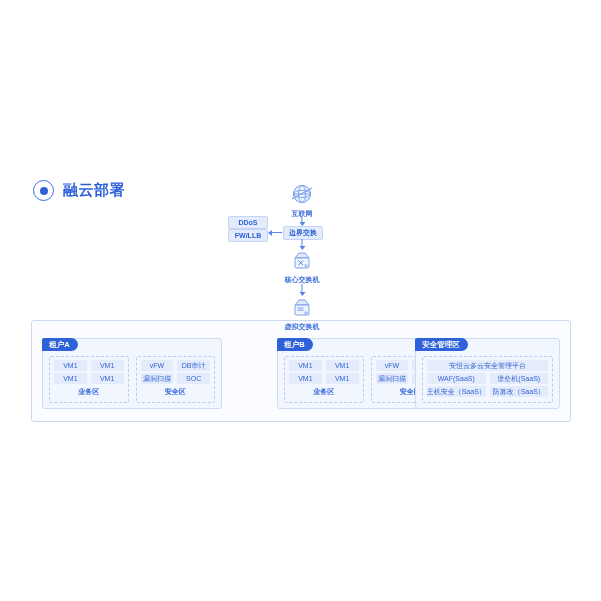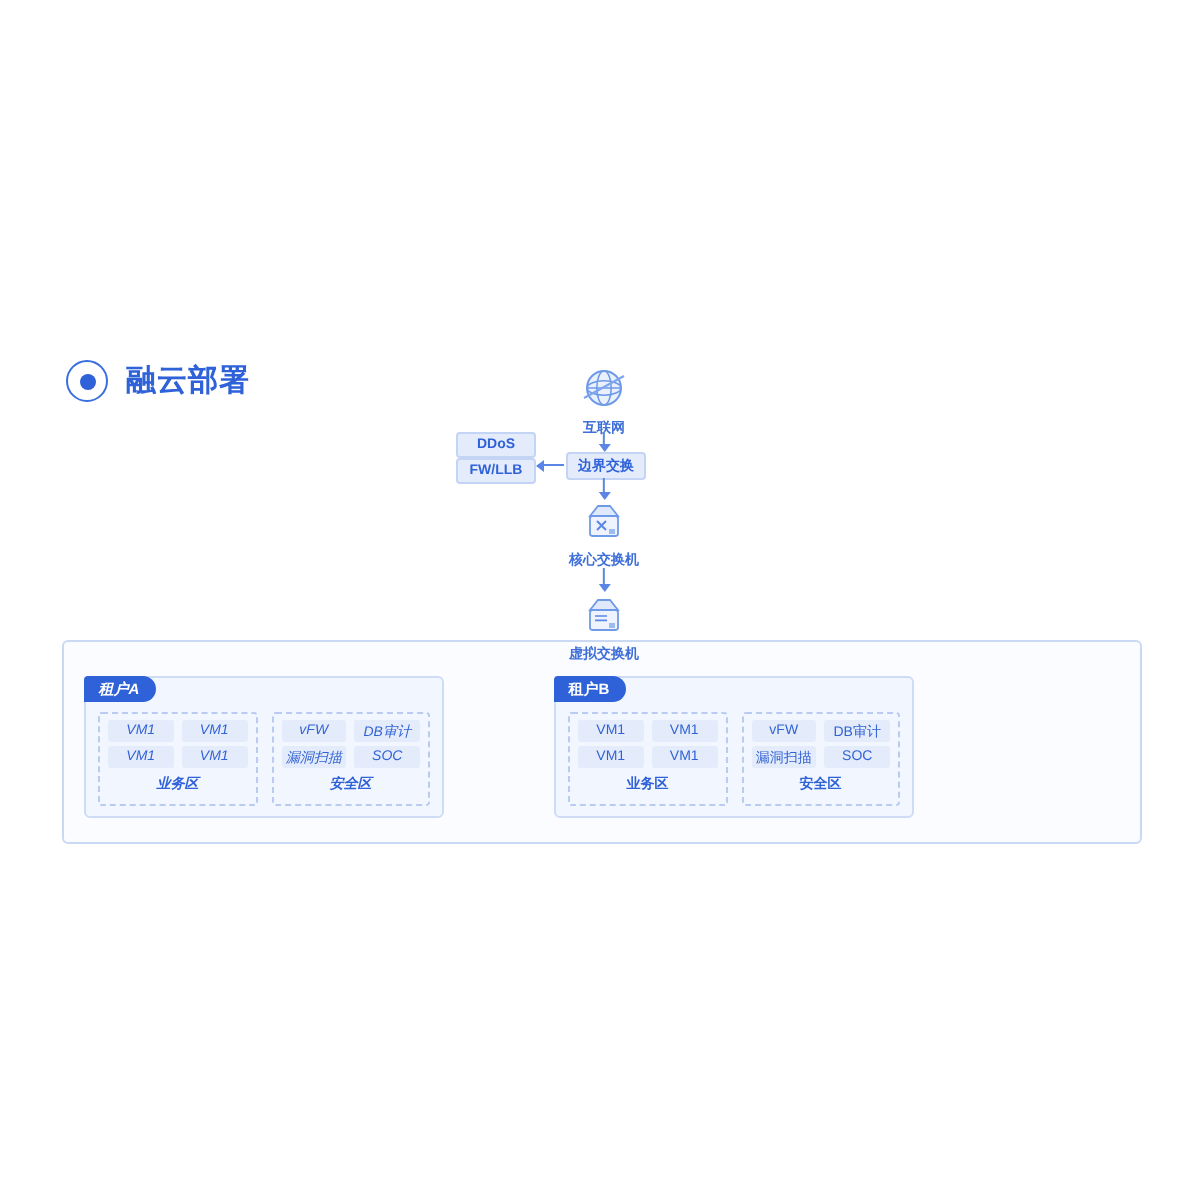--- a/index.html
+++ b/index.html
@@ -101,21 +101,21 @@
   <svg class="sw" style="left:290px;top:298px;z-index:5;" viewBox="0 0 24 22">
     <path d="M5 7 L9 2 L15 2 L19 7 Z" fill="#dfe9fb" stroke="#6f9ae8" stroke-width=".9"></path>
     <rect x="5" y="7" width="14" height="10" rx="1.2" fill="#eef3fd" stroke="#6f9ae8" stroke-width=".9"></rect>
     <path d="M7.5 10 h6 M7.5 12.2 h6" stroke="#5b86e5" stroke-width=".8"></path>
     <rect x="14.5" y="13.5" width="3" height="2.5" fill="#9cbbf0"></rect>
   </svg>
   <div class="lbl" style="left:302px;top:322px;z-index:6;background:#fafcff;padding:0 3px;">虚拟交换机</div>
 
   <div class="outer"></div>
 
-  <div class="tenant" style="left:42px;width:178px;height:69px;font-style:italic;">
+  <div class="tenant" style="left:42px;width:178px;height:69px;">
     <div class="tenant-tab">租户A</div>
     <div class="zones">
       <div class="zone">
         <div class="zrow">
           <span class="cell">VM1</span>
           <span class="cell">VM1</span>
         </div>
         <div class="zrow">
           <span class="cell">VM1</span>
           <span class="cell">VM1</span>
@@ -157,14 +157,30 @@
         </div>
         <div class="zrow">
           <span class="cell">漏洞扫描</span>
           <span class="cell">SOC</span>
         </div>
         <div class="zlabel">安全区</div>
       </div>
     </div>
   </div>
 
+  <div class="secmgmt" style="left:415px;width:143px;height:69px;">
+    <div class="tenant-tab">安全管理区</div>
+    <div class="sec-inner">
+      <div class="zrow">
+        <span class="cell">安恒云多云安全管理平台</span>
+      </div>
+      <div class="zrow">
+        <span class="cell">WAF(SaaS)</span>
+        <span class="cell">堡垒机(SaaS)</span>
+      </div>
+      <div class="zrow">
+        <span class="cell">主机安全（SaaS）</span>
+        <span class="cell">防篡改（SaaS）</span>
+      </div>
+    </div>
+  </div>
 
 </div>
 
 </body></html>

